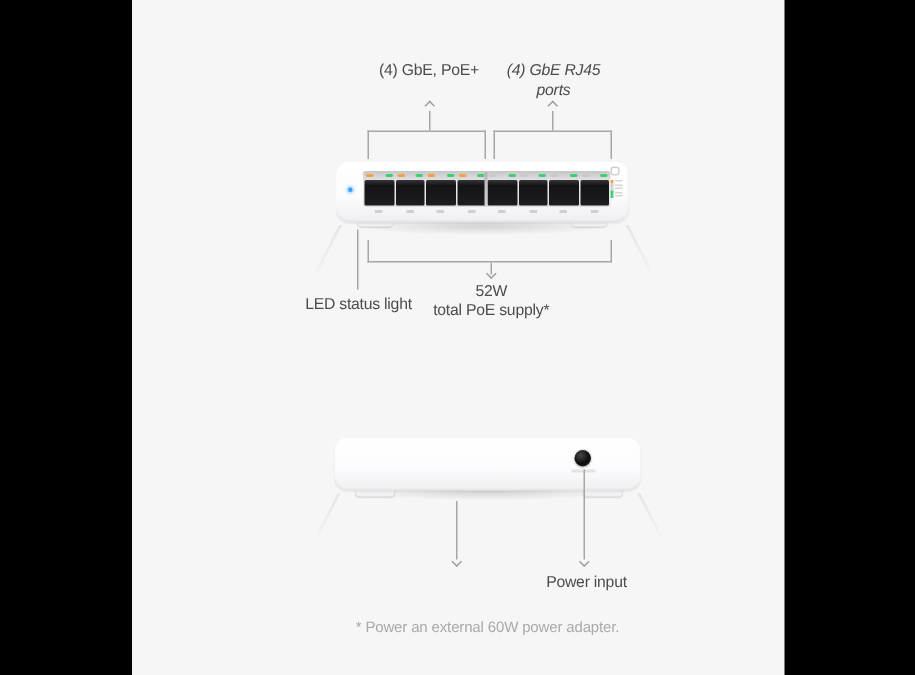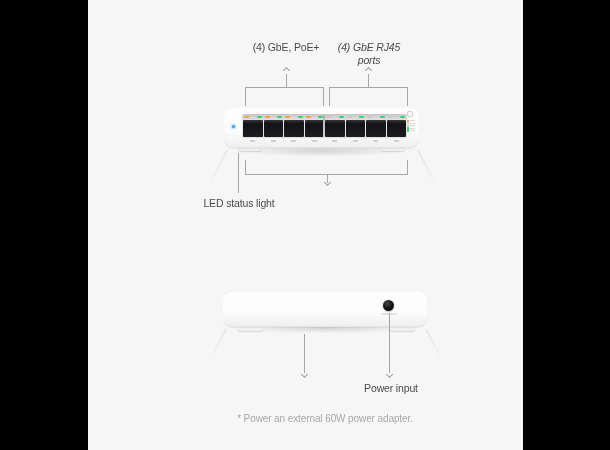--- a/index.html
+++ b/index.html
@@ -226,20 +226,22 @@
       </div>
     </div>
 
     <div class="vline" style="left:238px; top:153px; height:40px;"></div>
     <div class="label" style="left:189px; top:197px; width:100px;text-align:center;">LED status light</div>
 
     <div class="bracket-open-up" style="left:245px; top:160px; width:163px; height:15px;"></div>
     <div class="vline" style="left:327px; top:175px; height:8px;"></div>
     <div class="chev down" style="left:325px; top:180px;"></div>
     <div class="label" style="left:277px; top:188px; width:101px;">
+      <span class="ln">52W</span>
+      <span class="ln">total PoE supply*</span>
     </div>
 
     <div class="shadow-ellipse" style="left:202px; top:323px; width:246px; height:15px;"></div>
     <div class="streak" style="left:225px; top:329px; height:28px; transform:skewX(-27deg);"></div>
     <div class="streak" style="left:425px; top:329px; height:28px; transform:skewX(27deg);"></div>
     <div class="foot" style="left:237px; top:324px; width:26px; height:7px;"></div>
     <div class="foot" style="left:389px; top:324px; width:26px; height:7px;"></div>
 
     <div class="device device-rear">
       <div class="power-jack"></div>

